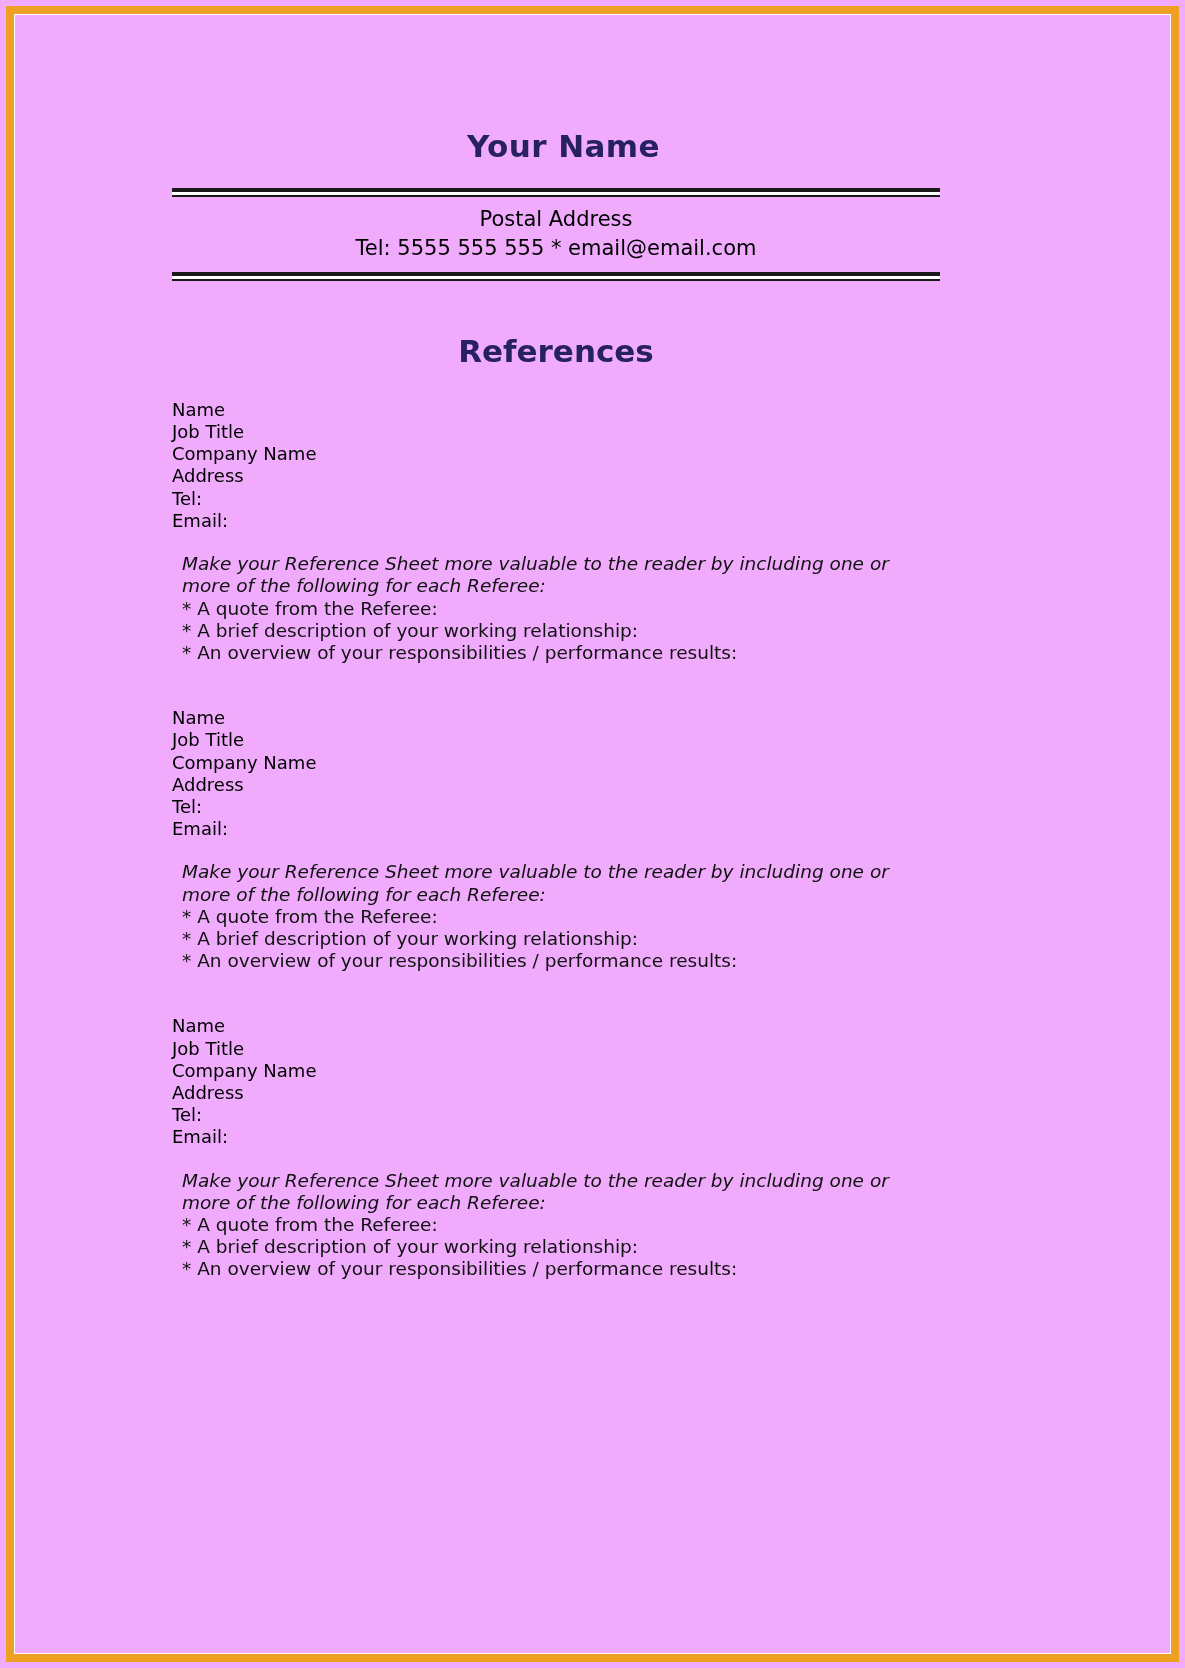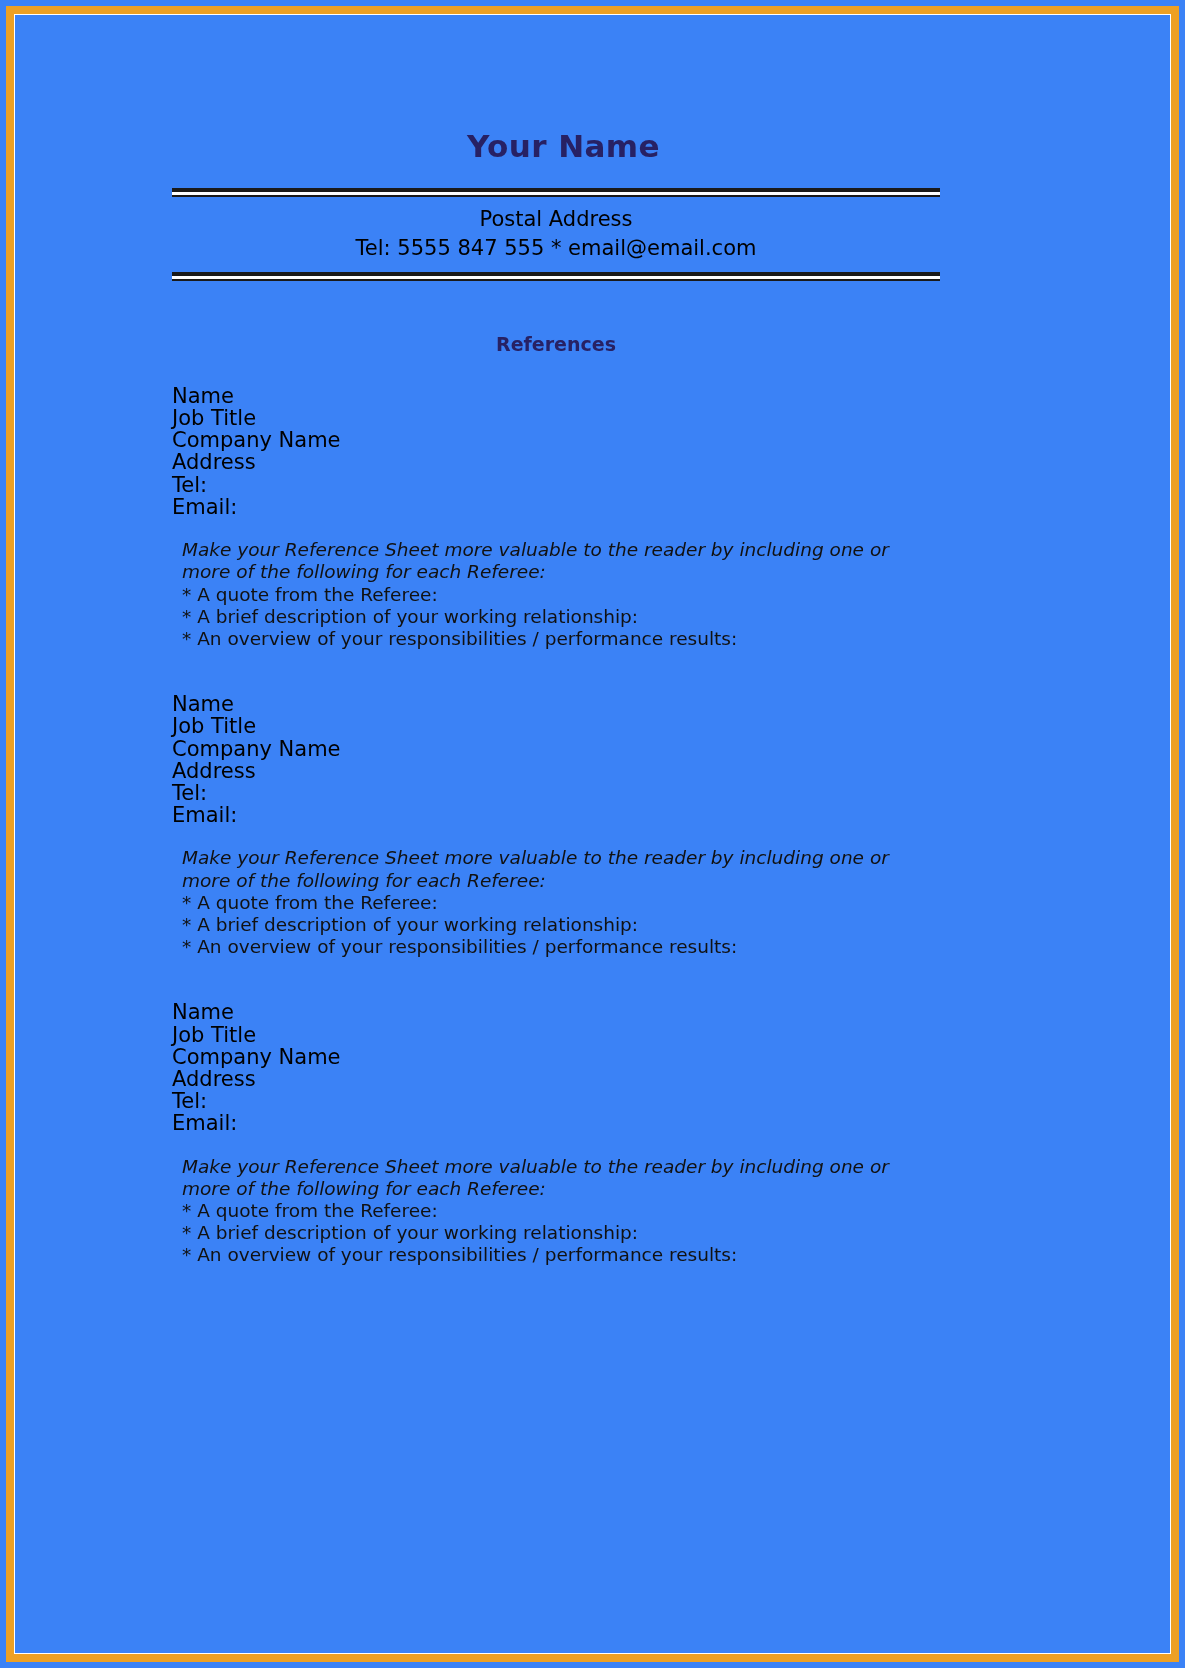--- a/index.html
+++ b/index.html
@@ -11,21 +11,21 @@
 
   body {
     font-family: "DejaVu Sans", sans-serif;
   }
 
   
   .page-canvas {
     position: relative;
     width: 1185px;
     height: 1668px;
-    background: #3b82f6;
+    background: #f0abfc;
     overflow: hidden;
     box-sizing: border-box;
   }
 
   .page-border {
     position: absolute;
     left: 6px;
     top: 6px;
     right: 6px;
     bottom: 6px;
@@ -101,40 +101,40 @@
     line-height: 1.35;
   }
 
   .section-heading {
     margin: 0;
     width: 768px;
     text-align: center;
     color: #272164;
     font-family: "DejaVu Sans", sans-serif;
     font-weight: bold;
-    font-size: 19px;
+    font-size: 31px;
     padding-top: 52px;
   }
 
   
   .reference-block {
     width: 760px;
     padding-top: 30px;
   }
   .reference-block.block-2,
   .reference-block.block-3 {
     padding-top: 43px;
   }
 
   .contact-stack {
     margin: 0;
   }
   .contact-stack .stack-line {
     font-family: "DejaVu Sans", sans-serif;
-    font-size: 21px;
+    font-size: 18px;
     color: #000000;
     line-height: 22.2px;
     white-space: pre;
   }
 
   .instruction-block {
     padding-top: 21px;
     margin-left: 10px;
   }
   .instruction-para {
@@ -167,21 +167,21 @@
     <h1 class="doc-title">Your Name</h1>
 
     <div class="rule-double rule-top">
       <div class="rule-thick"></div>
       <div class="rule-gap"></div>
       <div class="rule-thin"></div>
     </div>
 
     <div class="contact-block">
       <div class="contact-line">Postal Address</div>
-      <div class="contact-line">Tel: 5555 847 555 * email@email.com</div>
+      <div class="contact-line">Tel: 5555 555 555 * email@email.com</div>
     </div>
 
     <div class="rule-double rule-bottom">
       <div class="rule-thick"></div>
       <div class="rule-gap"></div>
       <div class="rule-thin"></div>
     </div>
 
     <h2 class="section-heading">References</h2>
 

